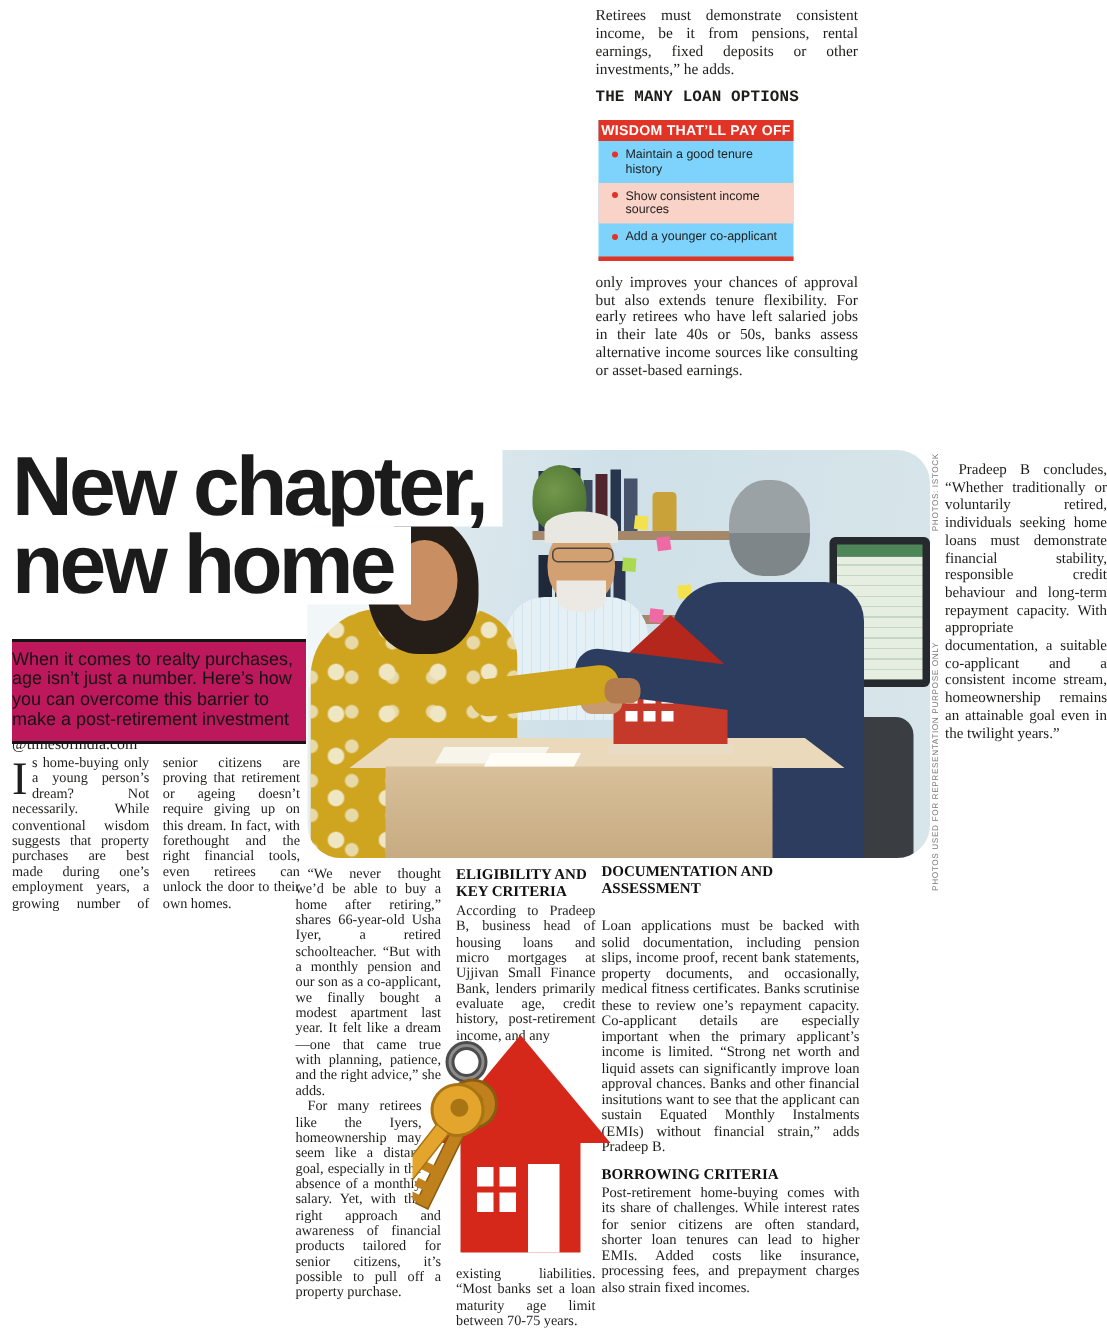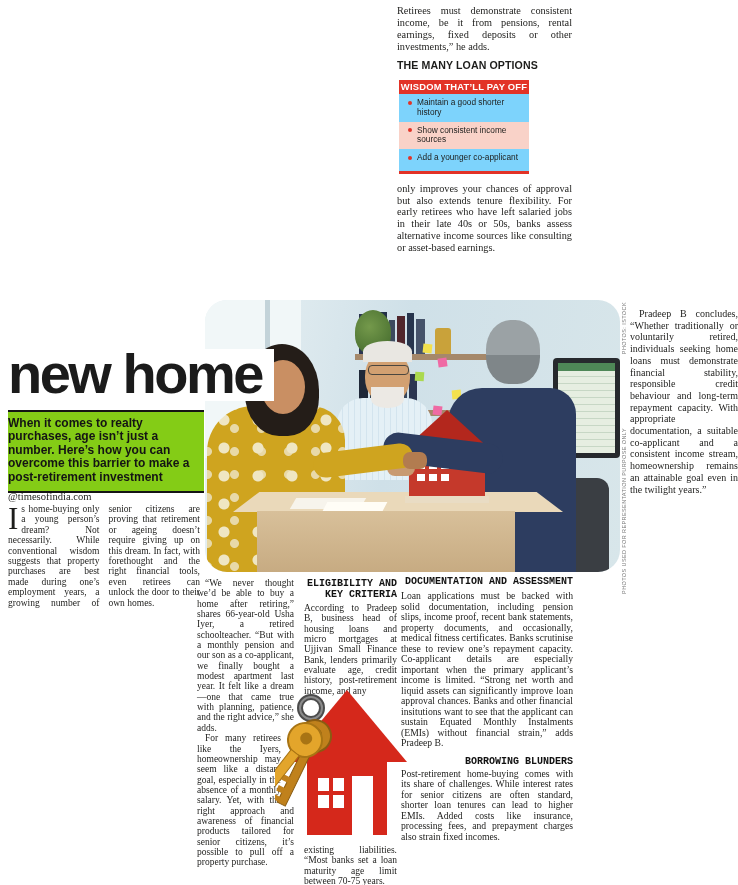--- a/index.html
+++ b/index.html
@@ -6,32 +6,32 @@
   body{
     position:relative;width:738px;height:885px;background:#fff;overflow:hidden;
     font-family:"Liberation Serif",serif;color:#1d1d1b;
   }
   .abs{position:absolute}
   p{margin:0}
   .just{text-align:justify;text-justify:inter-word}
 
   
   #top-right{left:397px;top:5px;width:175px;font-size:10.3px;line-height:11.9px}
-  .sec-head{font-family:Liberation Sans, sans-serif;font-weight:bold;font-size:10.6px;line-height:11.5px;letter-spacing:.1px;text-align:left;margin:7px 0 2px}
+  .sec-head{font-family:Liberation Mono, monospace;font-weight:bold;font-size:10.6px;line-height:11.5px;letter-spacing:.1px;text-align:left;margin:7px 0 2px}
   .wisdom{width:130px;margin:9px 0 9px 2px;background:#7dd3fc}
   .wisdom-title{background:#e23327;color:#fff;font-family:"Liberation Sans",sans-serif;font-weight:bold;font-size:9.4px;line-height:14px;text-align:center;letter-spacing:.2px}
   .w-item{display:flex;gap:5px;padding:4px 5px 4px 9px;font-family:"Liberation Sans",sans-serif;font-size:8.3px;line-height:9.7px;text-align:left}
   .w-item.pink{background:#f9d2c8}
   .w-dot{flex:0 0 auto;width:4px;height:4px;border-radius:50%;background:#e23327;margin-top:2.6px}
   .wisdom-rule{height:3px;background:#e23327;margin-top:4px}
 
   
   #headline{left:8px;top:299px;z-index:6;font-family:"Liberation Sans",sans-serif;font-weight:bold;font-size:56px;line-height:50px;letter-spacing:-2.5px;color:#1b1b1b;white-space:nowrap}
   #headline .hl-line{background:#fff;display:inline-block;padding:0 12px 2px 0}
-  #standfirst{left:8px;top:410px;width:196px;z-index:6;background:#84cc16;border-top:2px solid #141414;border-bottom:2px solid #141414;padding:5px 0 7px;font-family:"Liberation Sans",sans-serif;font-weight:bold;font-size:12px;line-height:13.4px;color:#141414}
+  #standfirst{left:8px;top:426px;width:196px;z-index:6;background:#be185d;border-top:2px solid #141414;border-bottom:2px solid #141414;padding:5px 0 7px;font-family:"Liberation Sans",sans-serif;font-weight:normal;font-size:12px;line-height:13.4px;color:#141414}
   #byline{left:8px;top:479px;font-size:10.6px;line-height:12px}
   .red-sq{display:inline-block;width:5px;height:5px;background:#d6281e;margin-right:3px;vertical-align:1px}
   .byline-name{font-weight:bold}
 
   
   #intro{left:8px;top:504px;width:192px;font-size:9.5px;line-height:10.4px;column-count:2;column-gap:9px}
   .dropcap{float:left;font-size:31px;line-height:27px;padding:1px 3px 0 0}
 
   
   #photo{left:205px;top:300px;width:415px;height:272px;border-radius:22px;overflow:hidden;z-index:1;
@@ -83,25 +83,25 @@
   #credit-side{left:621px;top:428px}
 
   
   #quotes-col{left:630px;top:308px;width:108px;font-size:10px;line-height:11.7px}
   #quotes-col .p2{text-indent:9px}
 
   
   .bodycol{font-size:9.5px;line-height:10.35px}
   #bcol1{left:197px;top:578px;width:97px}
   #bcol1 .ind{text-indent:8px}
-  .col-head{font-family:Liberation Mono, monospace;font-weight:bold;font-size:10px;line-height:11px;text-align:right;margin-bottom:3px;color:#111}
+  .col-head{font-family:Liberation Serif, serif;font-weight:bold;font-size:10px;line-height:11px;text-align:left;margin-bottom:3px;color:#111}
   #bcol2{left:304px;top:578px;width:93px}
   #bcol2b{left:304px;top:845px;width:93px}
   #bcol3{left:401px;top:576px;width:172px;font-size:9.7px;line-height:10.5px}
-  #bcol3 .col-head{margin-bottom:4px}
+  #bcol3 .col-head{margin-bottom:15px}
   #bcol3 .head2{margin:7px 0 2px}
   .wrap-spacer{float:right;width:13px;height:66px}
   .p-inline{display:inline}
 
   
   #house{left:287px;top:690px;width:120px;height:150px;z-index:4}
   .roof{position:absolute;left:0;top:0;width:0;height:0;border-left:60px solid transparent;border-right:60px solid transparent;border-bottom:72px solid #d5281b}
   .house-body{position:absolute;left:20px;top:71px;width:80px;height:74px;background:#d5281b}
   .h-window{position:absolute;left:31px;top:88px;width:26px;height:30px;background:#fff}
   .h-window::before{content:"";position:absolute;left:11px;top:0;width:4px;height:30px;background:#d5281b}
@@ -113,21 +113,21 @@
 <body>
 
 <div class="abs just" id="top-right">
   <p>Retirees must demonstrate consistent income, be it from pensions, rental earnings, fixed deposits or other investments,” he adds.</p>
   <p class="sec-head">THE MANY LOAN OPTIONS</p>
 
   <div class="wisdom">
     <div class="wisdom-title">WISDOM THAT’LL PAY OFF</div>
     <div class="w-item">
       <span class="w-dot"></span>
-      <span>Maintain a good shorter history</span>
+      <span>Maintain a good tenure history</span>
     </div>
     <div class="w-item pink">
       <span class="w-dot"></span>
       <span>Show consistent income sources</span>
     </div>
     <div class="w-item">
       <span class="w-dot"></span>
       <span>Add a younger co-applicant</span>
     </div>
     <div class="wisdom-rule"></div>
@@ -203,21 +203,21 @@
   <div class="el ph-cuff"></div>
   <div class="el ph-hand-adv"></div>
   <div class="el ph-woman-arm"></div>
   <div class="el ph-hand-w"></div>
 </div>
 
 <div class="abs vcredit" id="credit-top">PHOTOS: ISTOCK</div>
 <div class="abs vcredit" id="credit-side">PHOTOS USED FOR REPRESENTATION PURPOSE ONLY</div>
 
 <div class="abs" id="headline">
-  <br>
+  <span class="hl-line">New chapter,</span><br>
   <span class="hl-line">new home</span>
 </div>
 
 <div class="abs" id="standfirst">When it comes to realty purchases, age isn’t just a number. Here’s how you can overcome this barrier to make a post-retirement investment</div>
 
 <div class="abs" id="byline">
   <div><span class="red-sq"></span><span class="byline-name">Isha.Khatu</span></div>
   <div>@timesofindia.com</div>
 </div>
 
@@ -241,21 +241,21 @@
   <p>According to Pradeep B, business head of housing loans and micro mortgages at Ujjivan Small Finance Bank, lenders primarily evaluate age, credit history, post-retirement income, and any</p>
 </div>
 
 <div class="abs just bodycol" id="bcol2b">
   <p>existing liabilities. “Most banks set a loan maturity age limit between 70-75 years.</p>
 </div>
 
 <div class="abs just" id="bcol3">
   <p class="col-head">DOCUMENTATION AND ASSESSMENT</p>
   <p>Loan applications must be backed with solid documentation, including pension slips, income proof, recent bank statements, property documents, and occasionally, medical fitness certificates. Banks scrutinise these to review one’s repayment capacity. Co-applicant details are especially important when the primary applicant’s income is limited. “Strong net worth and liquid assets can significantly improve loan approval chances. Banks and other financial insitutions want to see that the applicant can sustain Equated Monthly Instalments (EMIs) without financial strain,” adds Pradeep B.</p>
-  <p class="col-head head2">BORROWING BLUNDERS</p>
+  <p class="col-head head2">BORROWING CRITERIA</p>
   <p>Post-retirement home-buying comes with its share of challenges. While interest rates for senior citizens are often standard, shorter loan tenures can lead to higher EMIs. Added costs like insurance, processing fees, and prepayment charges also strain fixed incomes.</p>
 </div>
 
 <div class="abs" id="house">
   <div class="roof"></div>
   <div class="house-body"></div>
   <div class="h-window"></div>
   <div class="h-door"></div>
   <svg id="keys-svg" width="80" height="144" viewBox="0 0 80 144">
     <circle cx="36" cy="16" r="11" fill="none" stroke="#4c4c4c" stroke-width="6"></circle>

